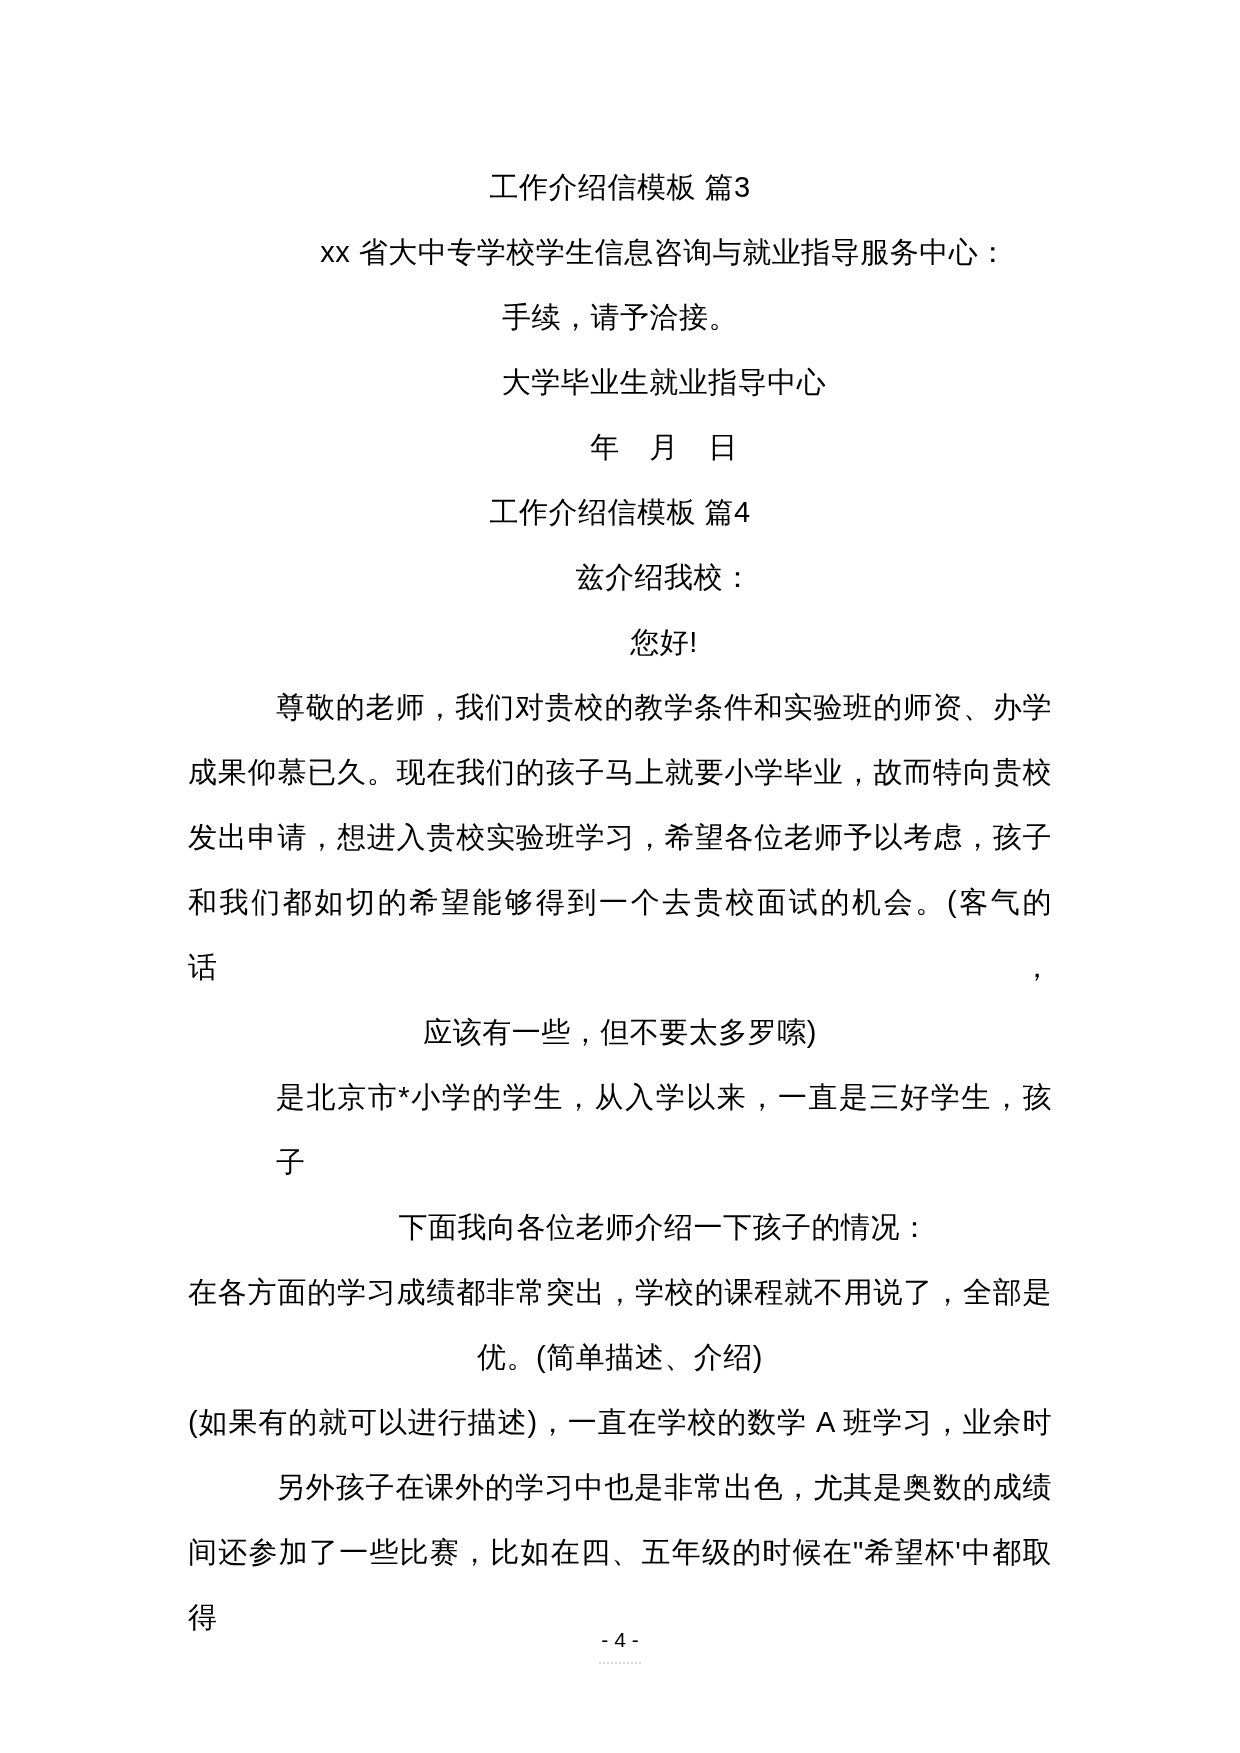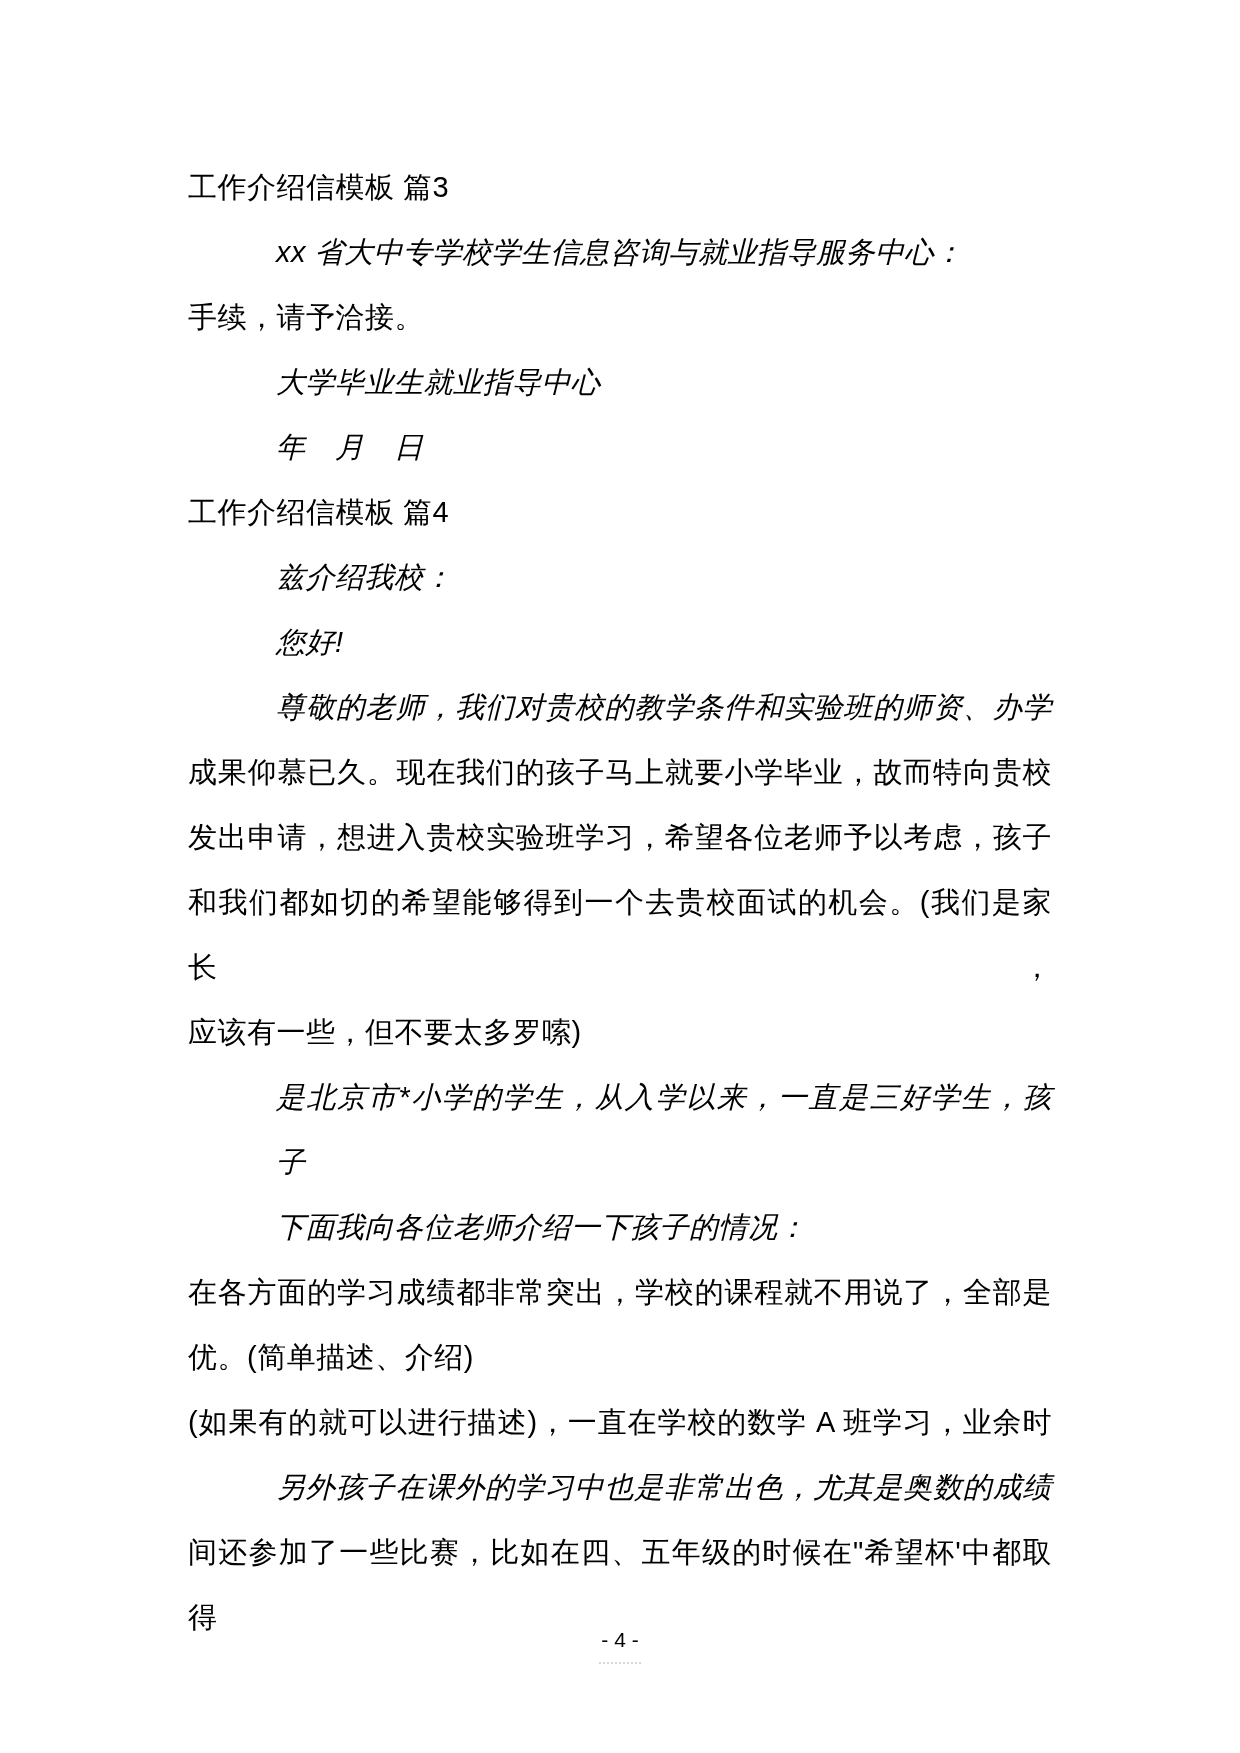--- a/index.html
+++ b/index.html
@@ -20,31 +20,30 @@
     left: 188px;
     top: 155px;
     width: 864px;
     font-size: 29px;
     line-height: 65px;
     letter-spacing: 0.5px;
     font-weight: 500;
   }
   .line {
     white-space: nowrap;
-    text-align: left;
+    text-align: center;
   }
   .line.fill {
     white-space: normal;
     text-align: justify;
     text-align-last: justify;
     text-justify: inter-character;
   }
   .line.indent {
     padding-left: 88px;
-    font-style: italic;
   }
   .page-footer {
     position: absolute;
     left: 0;
     top: 1618px;
     width: 1240px;
     text-align: center;
     font-size: 21px;
     line-height: 44px;
     font-weight: 500;
@@ -63,21 +62,21 @@
   <div class="line indent">xx 省大中专学校学生信息咨询与就业指导服务中心：</div>
   <div class="line">手续，请予洽接。</div>
   <div class="line indent">大学毕业生就业指导中心</div>
   <div class="line indent">年　月　日</div>
   <div class="line">工作介绍信模板 篇4</div>
   <div class="line indent">兹介绍我校：</div>
   <div class="line indent">您好!</div>
   <div class="line indent fill">尊敬的老师，我们对贵校的教学条件和实验班的师资、办学</div>
   <div class="line fill">成果仰慕已久。现在我们的孩子马上就要小学毕业，故而特向贵校</div>
   <div class="line fill">发出申请，想进入贵校实验班学习，希望各位老师予以考虑，孩子</div>
-  <div class="line fill">和我们都如切的希望能够得到一个去贵校面试的机会。(我们是家长，</div>
+  <div class="line fill">和我们都如切的希望能够得到一个去贵校面试的机会。(客气的话，</div>
   <div class="line">应该有一些，但不要太多罗嗦)</div>
   <div class="line indent fill">是北京市*小学的学生，从入学以来，一直是三好学生，孩子</div>
   <div class="line indent">下面我向各位老师介绍一下孩子的情况：</div>
   <div class="line fill">在各方面的学习成绩都非常突出，学校的课程就不用说了，全部是</div>
   <div class="line">优。(简单描述、介绍)</div>
   <div class="line fill">(如果有的就可以进行描述)，一直在学校的数学 A 班学习，业余时</div>
   <div class="line indent fill">另外孩子在课外的学习中也是非常出色，尤其是奥数的成绩</div>
   <div class="line fill">间还参加了一些比赛，比如在四、五年级的时候在"希望杯'中都取得</div>
 
 </div>

